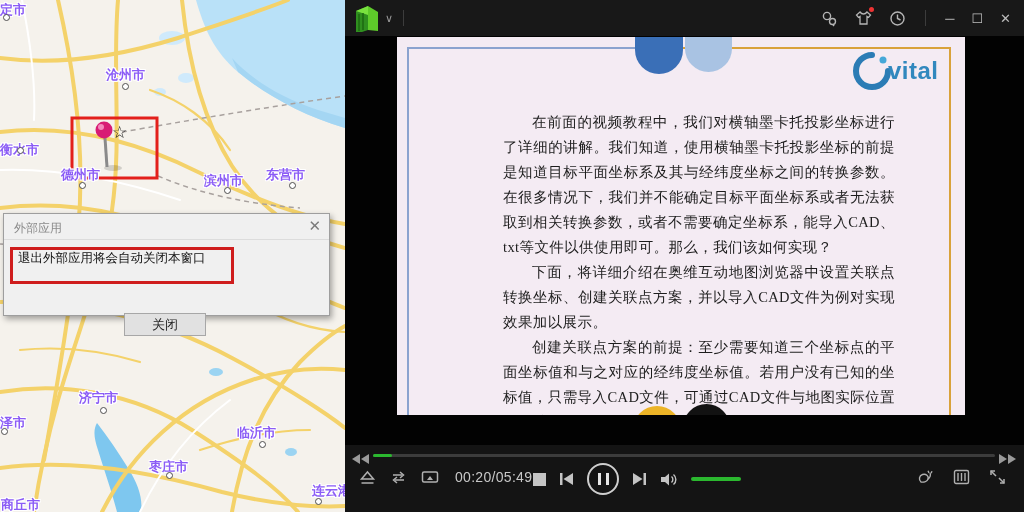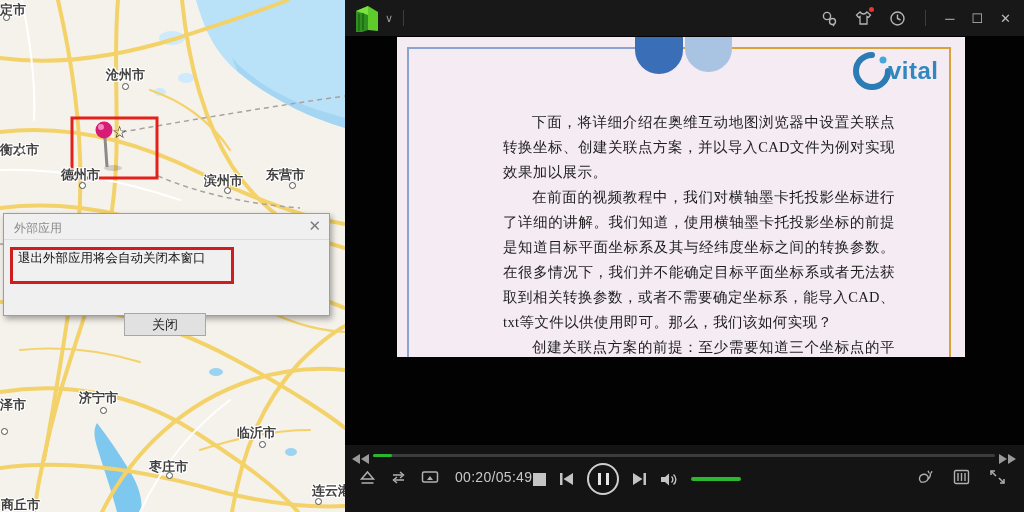--- a/index.html
+++ b/index.html
@@ -2,21 +2,21 @@
 <html><head>
 <meta charset="utf-8">
 <style>
   * { margin:0; padding:0; box-sizing:border-box; }
   html,body { width:1024px; height:512px; overflow:hidden; font-family:"Liberation Sans",sans-serif; background:#000; }
   .stage { position:relative; width:1024px; height:512px; }
 
   
   .map { position:absolute; left:0; top:0; width:345px; height:512px; background:#f5f2ec; overflow:hidden; }
   .map svg.basemap { position:absolute; left:0; top:0; }
-  .city-label { position:absolute; font:700 13px "Liberation Sans",sans-serif; color:#404040; white-space:nowrap;
+  .city-label { position:absolute; font:700 13px "Liberation Sans",sans-serif; color:#8b5cf6; white-space:nowrap;
     text-shadow:-1px -1px 0 #fff,1px -1px 0 #fff,-1px 1px 0 #fff,1px 1px 0 #fff,0 1px 0 #fff,0 -1px 0 #fff; }
   .city-dot { position:absolute; width:7px; height:7px; border-radius:50%; background:#fff; border:1.5px solid #4f4f4f; }
 
   
   .dialog { position:absolute; left:3px; top:213px; width:327px; height:103px; background:#f0f0f0;
     border:1px solid #9e9e9e; box-shadow:2px 3px 6px rgba(0,0,0,.35); }
   .dialog-titlebar { position:relative; height:26px; border-bottom:1px solid #dcdcdc; }
   .dialog-title { position:absolute; left:10px; top:6px; font-size:12px; color:#8a8a8a; }
   .dialog-close { position:absolute; right:8px; top:4px; font-size:15px; color:#7b7b7b; cursor:pointer; line-height:16px; }
   .dialog-redbox { position:absolute; left:6px; top:33px; width:224px; height:37px; border:3px solid #cf1d1d; padding:1px 5px; }
@@ -31,21 +31,21 @@
   .chev { color:#9a9a9a; font-size:11px; margin-left:5px; }
   .tb-sep { width:1px; height:16px; background:#3c3c3c; margin:0 10px; }
   .video-title { color:#c9c9c9; font-size:14px; letter-spacing:.3px; }
   .tb-right { margin-left:auto; display:flex; align-items:center; gap:17px; padding-right:13px; }
   .tb-icon { position:relative; width:17px; height:17px; display:flex; align-items:center; justify-content:center; cursor:pointer; }
   .red-dot { position:absolute; right:-2px; top:-3px; width:5px; height:5px; border-radius:50%; background:#e33; }
   .winbtn { color:#bdbdbd; font-size:13px; cursor:pointer; }
 
   
   .video-area { position:absolute; left:0; top:36px; width:679px; height:409px; background:#020202; }
-  .slide { position:absolute; left:52px; top:1px; width:568px; height:320px; background:#f4ebf3; overflow:hidden; }
+  .slide { position:absolute; left:52px; top:1px; width:568px; height:378px; background:#f4ebf3; overflow:hidden; }
   .fl { position:absolute; }
   .fl-left   { left:10px; top:10px; width:2px; height:390px; background:#8ba3cf; }
   .fl-right  { left:552px; top:10px; width:2px; height:390px; background:#d9a23a; }
   .fl-top-l  { left:10px; top:10px; width:276px; height:2px; background:#8ba3cf; }
   .fl-top-r  { left:286px; top:10px; width:268px; height:2px; background:#d9a23a; }
   .fl-bot-l  { left:10px; top:398px; width:276px; height:2px; background:#8ba3cf; }
   .fl-bot-r  { left:286px; top:398px; width:268px; height:2px; background:#26262a; }
   .deco { position:absolute; }
   .c-dkblue { left:238px; top:-12px; width:48px; height:49px; background:#3a6fb7; border-radius:0 0 24px 24px; }
   .c-ltblue { left:288px; top:-12px; width:47px; height:47px; background:#a9c3e3; border-radius:0 0 24px 24px; }
@@ -145,21 +145,21 @@
         <div class="city-label" style="left: 0px; top: 141px;">衡水市</div>
         <div class="city-dot" style="left: 17px; top: 147px;"></div>
         <div class="city-label" style="left: 61px; top: 166px;">德州市</div>
         <div class="city-dot" style="left: 79px; top: 182px;"></div>
         <div class="city-label" style="left: 204px; top: 172px;">滨州市</div>
         <div class="city-dot" style="left: 224px; top: 187px;"></div>
         <div class="city-label" style="left: 266px; top: 166px;">东营市</div>
         <div class="city-dot" style="left: 289px; top: 182px;"></div>
         <div class="city-label" style="left: 79px; top: 389px;">济宁市</div>
         <div class="city-dot" style="left: 100px; top: 407px;"></div>
-        <div class="city-label" style="left: 0px; top: 396px;">泽市</div>
+        <div class="city-label" style="left: 0px; top: 414px;">泽市</div>
         <div class="city-dot" style="left: 1px; top: 428px;"></div>
         <div class="city-label" style="left: 237px; top: 424px;">临沂市</div>
         <div class="city-dot" style="left: 259px; top: 441px;"></div>
         <div class="city-label" style="left: 149px; top: 458px;">枣庄市</div>
         <div class="city-dot" style="left: 166px; top: 472px;"></div>
         <div class="city-label" style="left: 1px; top: 496px;">商丘市</div>
         <div class="city-label" style="left: 312px; top: 482px;">连云港</div>
         <div class="city-dot" style="left: 315px; top: 498px;"></div>
       </div>
 
@@ -227,22 +227,22 @@
         <div class="deco c-yellow"></div>
         <div class="deco c-black"></div>
         <div class="ovital">
           <svg width="40" height="40" viewBox="0 0 40 40">
             <path d="M20,4 A16,16 0 1 0 36,20" fill="none" stroke="#2b7cb5" stroke-width="6" stroke-linecap="round"></path>
             <circle cx="31" cy="9" r="3.5" fill="#45a8d8"></circle>
           </svg>
           <span class="ovital-text">vital</span>
         </div>
         <div class="slide-text">
+          <p>在前面的视频教程中，我们对横轴墨卡托投影坐标进行了详细的讲解。我们知道，使用横轴墨卡托投影坐标的前提是知道目标平面坐标系及其与经纬度坐标之间的转换参数。在很多情况下，我们并不能确定目标平面坐标系或者无法获取到相关转换参数，或者不需要确定坐标系，能导入CAD、txt等文件以供使用即可。那么，我们该如何实现？</p>
           <p>下面，将详细介绍在奥维互动地图浏览器中设置关联点转换坐标、创建关联点方案，并以导入CAD文件为例对实现效果加以展示。</p>
-          <p>在前面的视频教程中，我们对横轴墨卡托投影坐标进行了详细的讲解。我们知道，使用横轴墨卡托投影坐标的前提是知道目标平面坐标系及其与经纬度坐标之间的转换参数。在很多情况下，我们并不能确定目标平面坐标系或者无法获取到相关转换参数，或者不需要确定坐标系，能导入CAD、txt等文件以供使用即可。那么，我们该如何实现？</p>
           <p>创建关联点方案的前提：至少需要知道三个坐标点的平面坐标值和与之对应的经纬度坐标值。若用户没有已知的坐标值，只需导入CAD文件，可通过CAD文件与地图实际位置创建关联点。</p>
         </div>
       </div>
     </div>
 
     <div class="controlbar">
       <div class="progress-row">
         <span class="seek-back">
           <svg width="18" height="10" viewBox="0 0 18 10" fill="#9a9a9a">
               <polygon points="8,0 8,10 0,5"></polygon>

